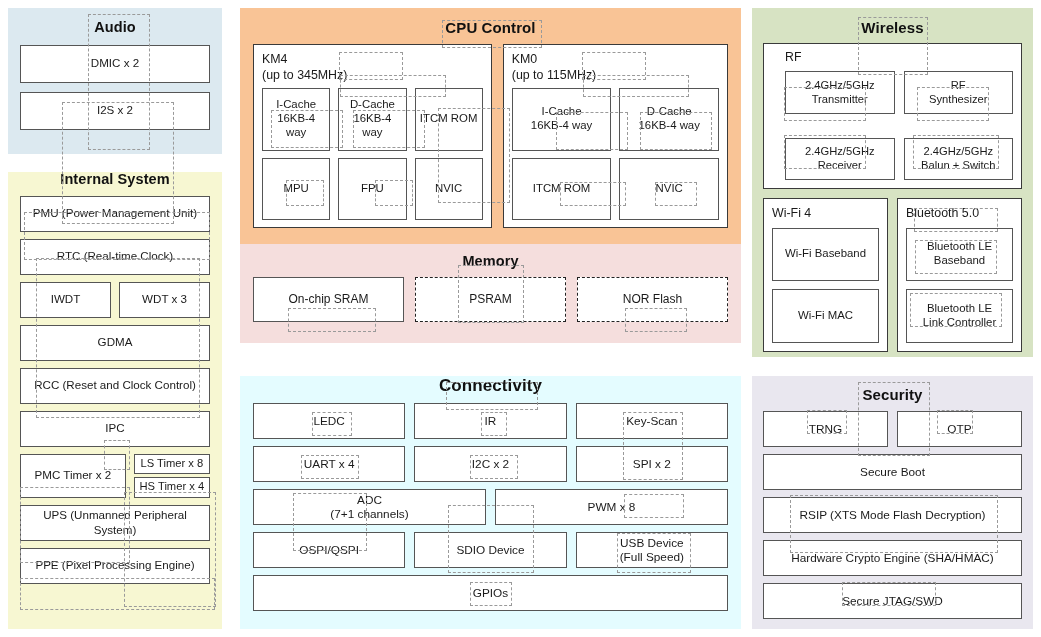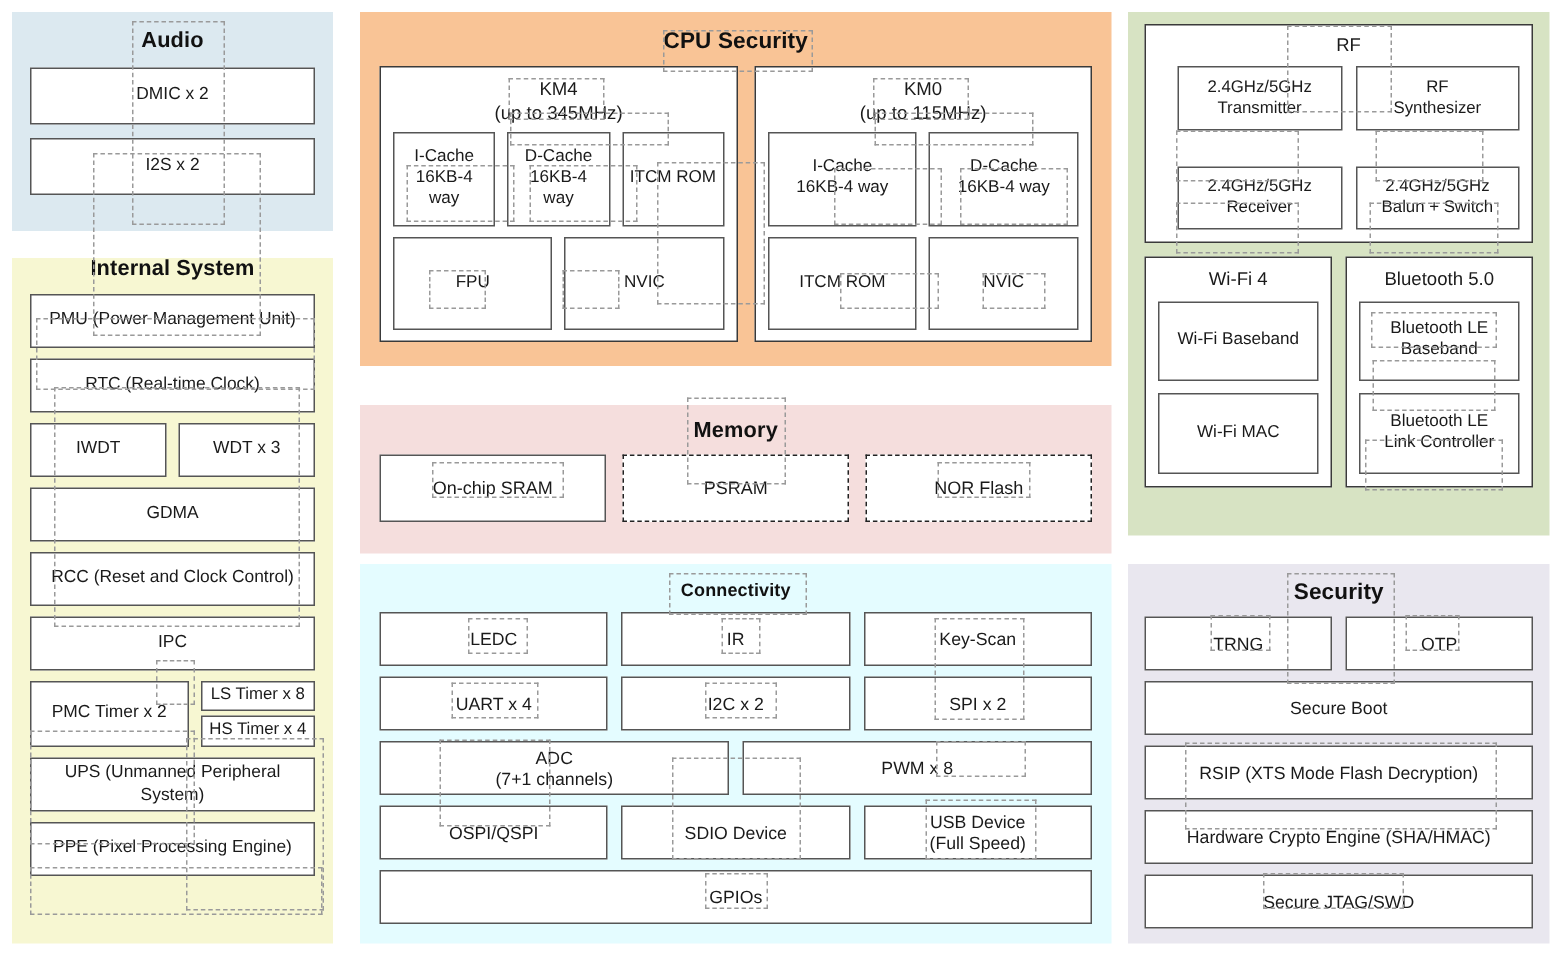--- a/index.html
+++ b/index.html
@@ -55,32 +55,32 @@
 
   
   .group {
     border: 1.6px solid #3a3a3a;
     background: #ffffff;
     display: flex;
     flex-direction: column;
     padding: 6px;
   }
   .group-title {
-    text-align: center;
+    text-align: left;
     font-size: 12.4px;
     color: #1a1a1a;
     line-height: 1.25;
     margin-bottom: 5px;
   }
 
   
   #panel-audio    { left: 8px;   top: 8px;   width: 214px; height: 146px; background: #dce9f0; }
   #panel-internal { left: 8px;   top: 172px; width: 214px; height: 457px; background: #f7f7d2; }
   #panel-cpu      { left: 240px; top: 8px;   width: 501px; height: 236px; background: #f9c496; }
-  #panel-memory   { left: 240px; top: 270px; width: 501px; height: 99px;  background: #f5dedd; }
+  #panel-memory   { left: 240px; top: 244px; width: 501px; height: 99px;  background: #f5dedd; }
   #panel-conn     { left: 240px; top: 376px; width: 501px; height: 253px; background: #e4fcff; }
   #panel-wireless { left: 752px; top: 8px;   width: 281px; height: 349px; background: #d7e3c3; }
   #panel-security { left: 752px; top: 376px; width: 281px; height: 253px; background: #e9e7ef; }
 
   
   #panel-audio .panel-title { padding-top: 12px; }
   #panel-audio .panel-body { padding: 10px 12px 0 12px; gap: 9px; }
   #panel-audio .blk { height: 38px; }
 
   
@@ -102,21 +102,21 @@
   #panel-cpu .core-rows { display: flex; flex-direction: column; gap: 7px; flex: 1 1 0; }
   #panel-cpu .core-row > .blk { flex: 1 1 0; font-size: 11.4px; }
 
   
   #panel-memory .panel-title { padding-top: 10px; }
   #panel-memory .panel-body { padding: 8px 13px 0 13px; }
   #panel-memory .row { gap: 11px; }
   #panel-memory .blk { height: 45px; font-size: 12px; }
 
   
-  #panel-conn .panel-title { padding-top: 11px; font-size: 12px; }
+  #panel-conn .panel-title { padding-top: 1px; font-size: 17px; }
   #panel-conn .panel-body { padding: 9px 13px 0 13px; gap: 7px; }
   #panel-conn .row { gap: 9px; }
   #panel-conn .blk { height: 36px; font-size: 11.8px; }
   #panel-conn .blk.full { height: 36px; }
 
   
   #panel-wireless .panel-title { padding-top: 12px; font-size: 15px; }
   #panel-wireless .panel-body { padding: 8px 11px 0 11px; gap: 9px; }
   #panel-wireless .rf-group { height: 146px; padding: 6px 8px 8px 21px; }
   #panel-wireless .rf-group .group-title { font-size: 12.3px; margin-bottom: 6px; }
@@ -174,36 +174,37 @@
           <div class="blk">LS Timer x 8</div>
           <div class="blk">HS Timer x 4</div>
         </div>
       </div>
       <div class="blk">UPS (Unmanned Peripheral System)</div>
       <div class="blk">PPE (Pixel Processing Engine)</div>
     </div>
   </section>
 
   <section class="panel" id="panel-cpu">
-    <div class="panel-title">CPU Security</div>
+    <div class="panel-title">CPU Control</div>
     <div class="panel-body">
 
       <div class="core km4">
         <div class="group">
           <div class="group-title">
             <span>KM4</span><br>
             <span>(up to 345MHz)</span>
           </div>
           <div class="core-rows">
             <div class="core-row">
               <div class="blk">I-Cache<br>16KB-4 way</div>
               <div class="blk">D-Cache<br>16KB-4 way</div>
               <div class="blk">ITCM ROM</div>
             </div>
             <div class="core-row">
+              <div class="blk">MPU</div>
               <div class="blk">FPU</div>
               <div class="blk">NVIC</div>
             </div>
           </div>
         </div>
       </div>
 
       <div class="core km0">
         <div class="group">
           <div class="group-title">
@@ -257,20 +258,21 @@
       <div class="row">
         <div class="blk">OSPI/QSPI</div>
         <div class="blk">SDIO Device</div>
         <div class="blk">USB Device<br>(Full Speed)</div>
       </div>
       <div class="blk full">GPIOs</div>
     </div>
   </section>
 
   <section class="panel" id="panel-wireless">
+    <div class="panel-title">Wireless</div>
     <div class="panel-body">
 
       <div class="group rf-group">
         <div class="group-title">RF</div>
         <div class="rf-rows">
           <div class="row">
             <div class="blk">2.4GHz/5GHz<br>Transmitter</div>
             <div class="blk">RF<br>Synthesizer</div>
           </div>
           <div class="row">

